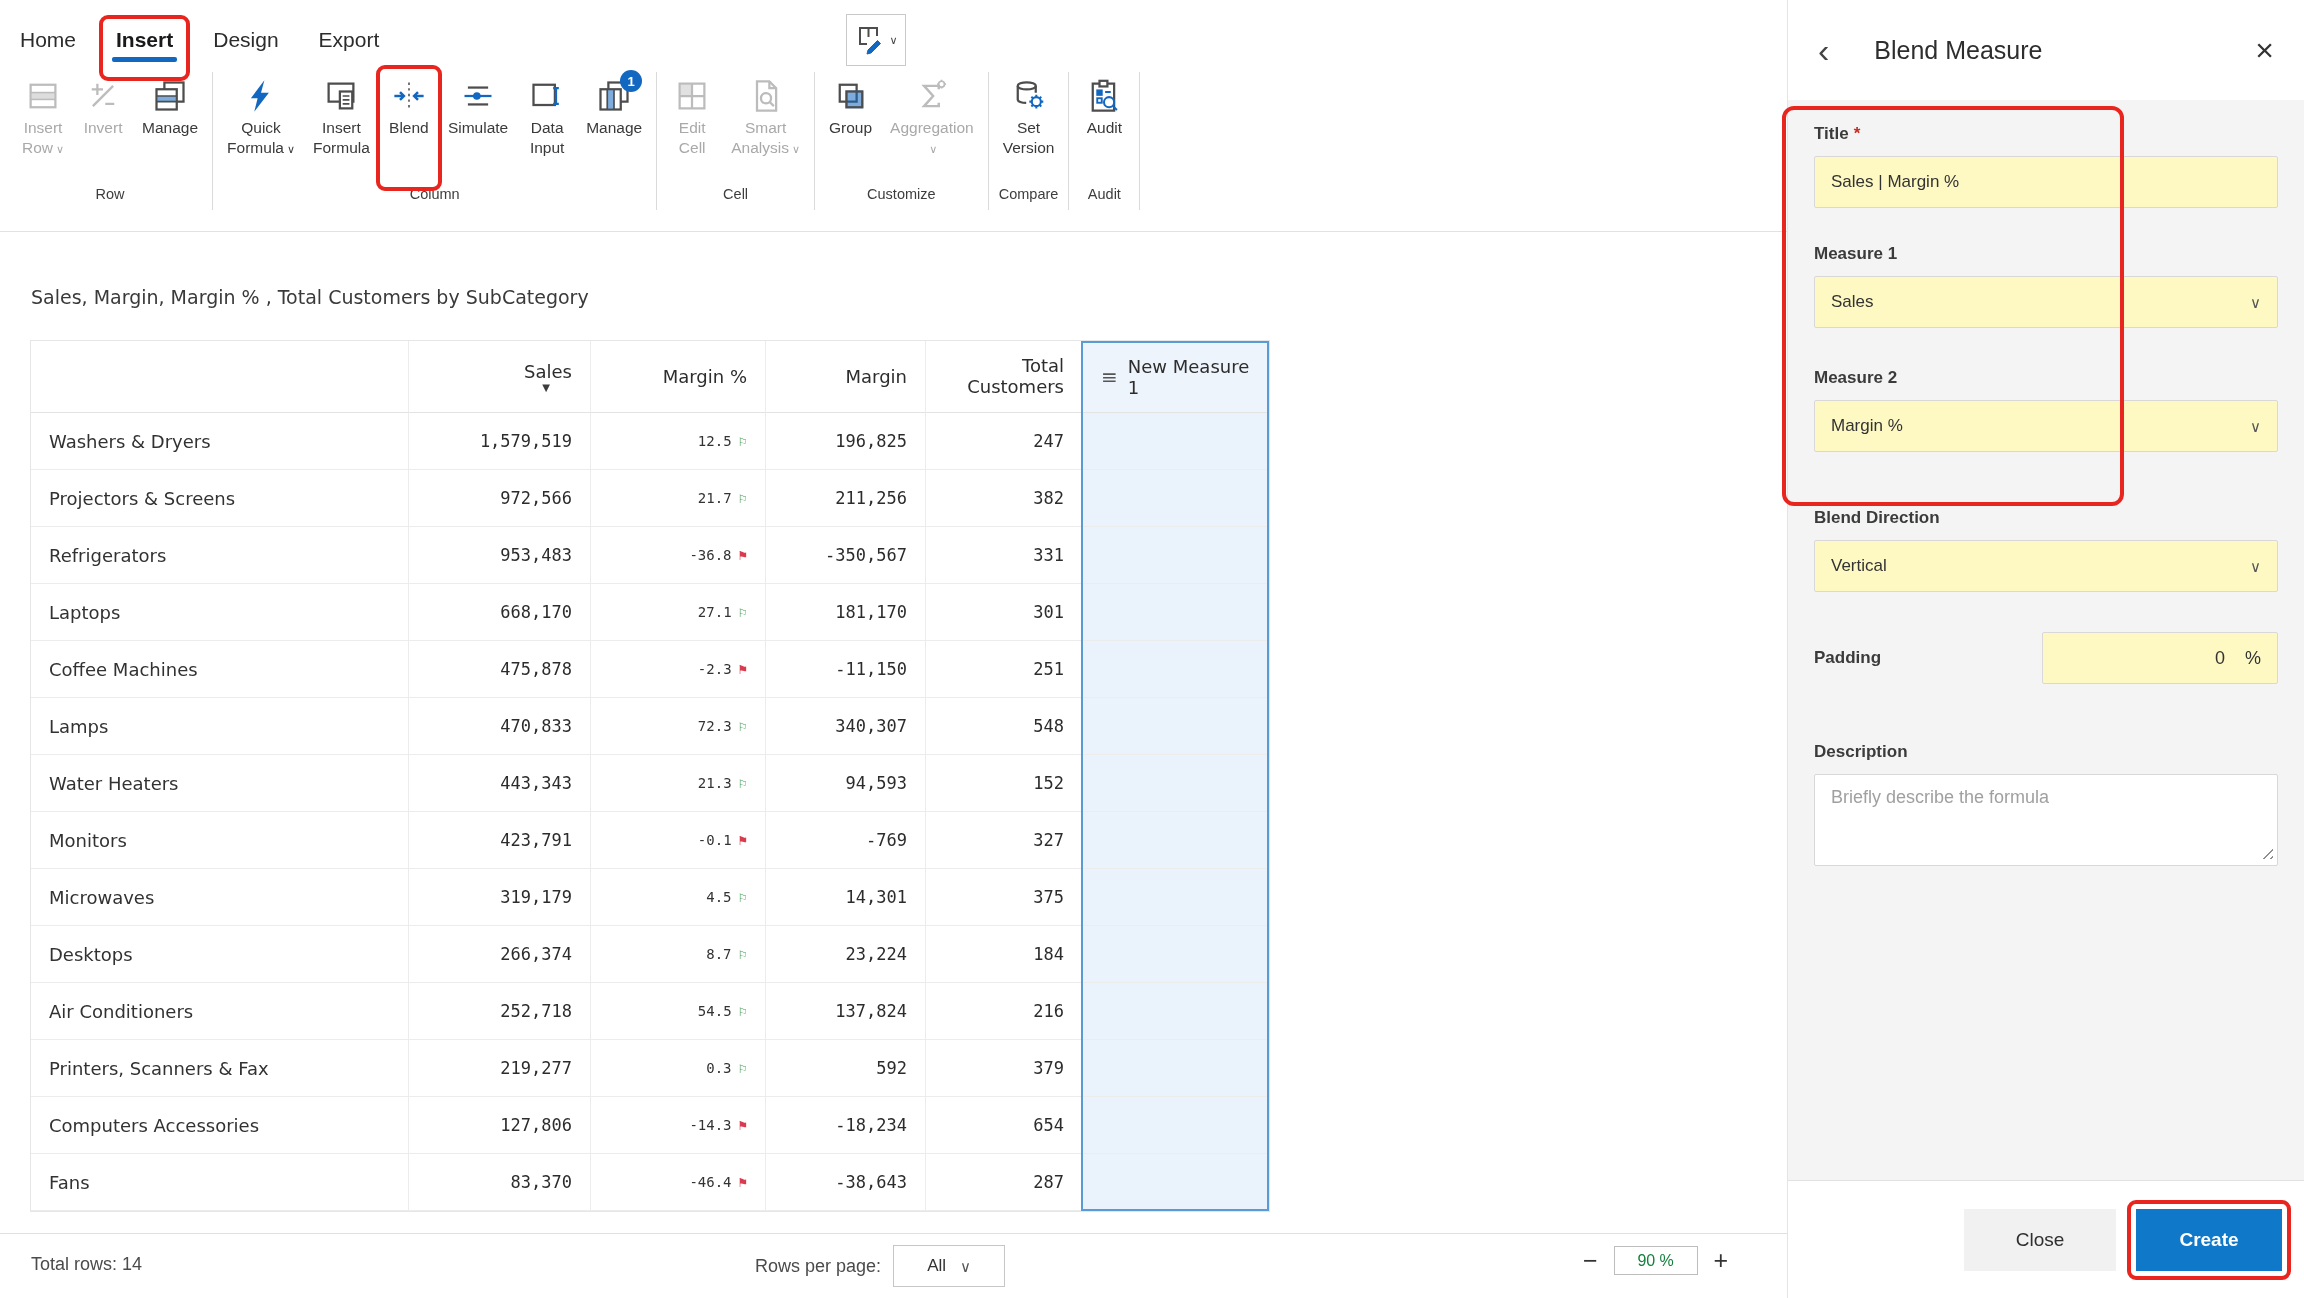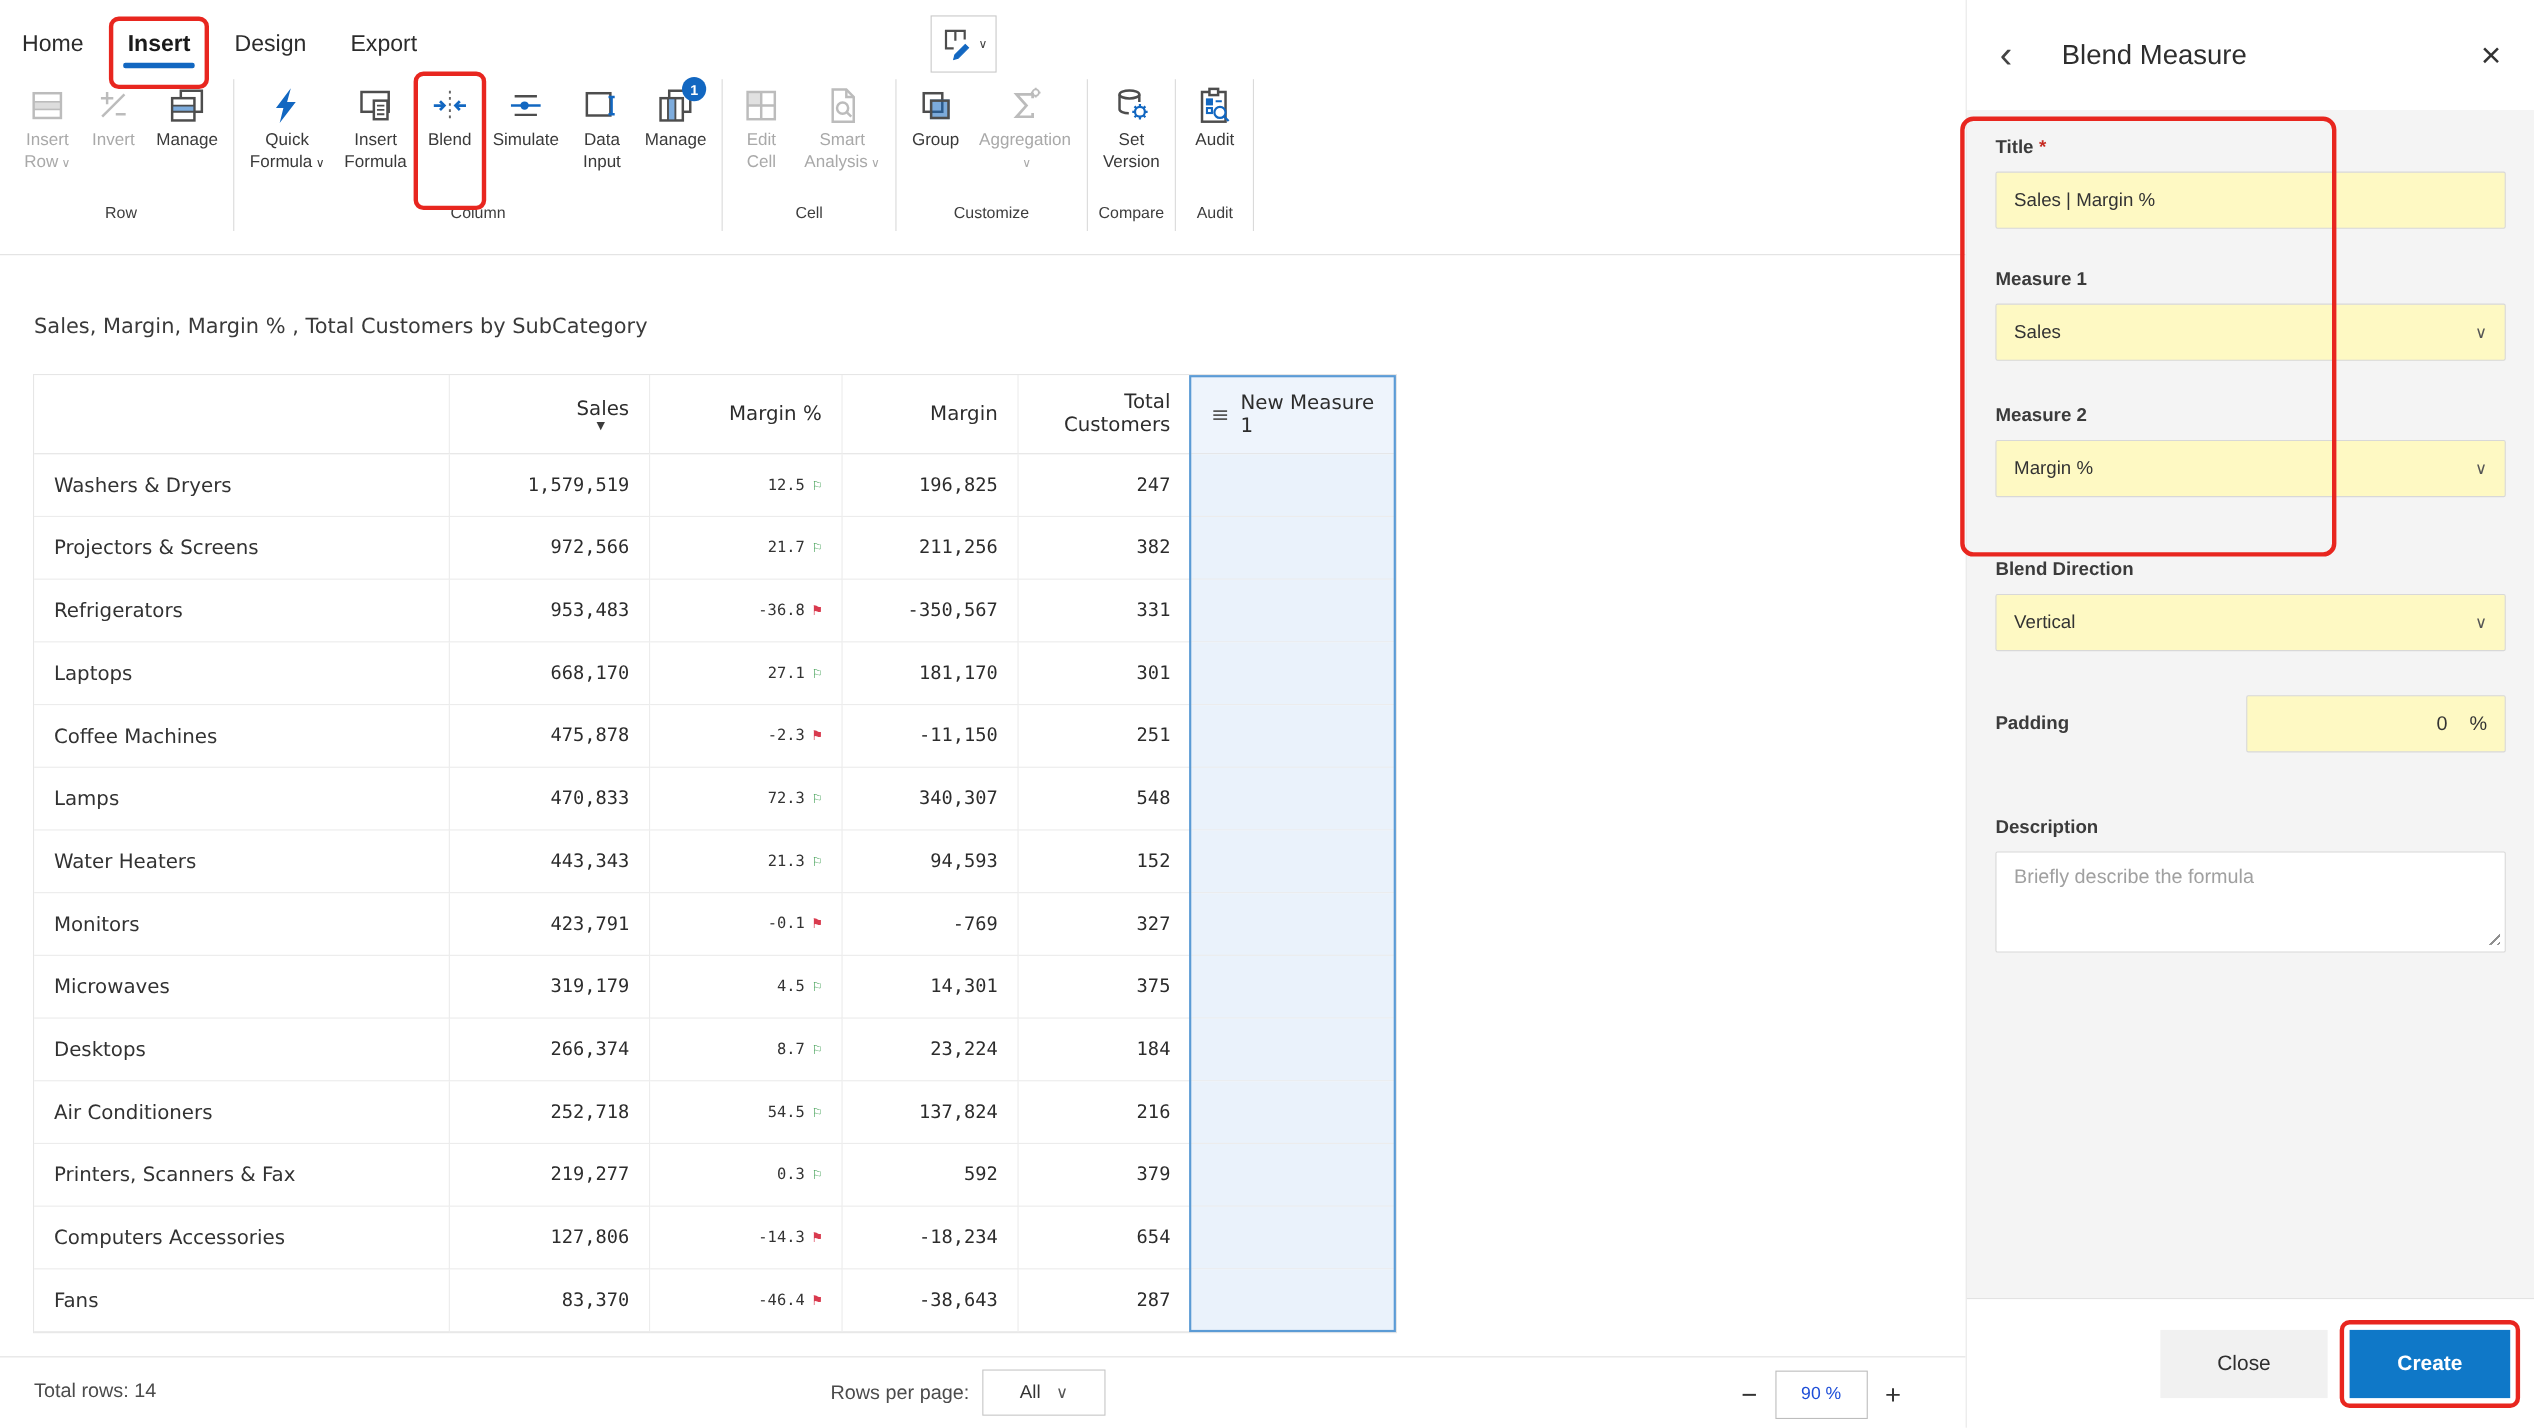--- a/index.html
+++ b/index.html
@@ -68,22 +68,22 @@
   
   #statusbar { position:absolute; left:0; top:1233px; width:1787px; height:65px; background:#fff;
                border-top:1px solid #e0e0e0; font-size:18px; color:#4b4b4b; }
   #total-rows { position:absolute; left:31px; top:20px; }
   #rows-per-page { position:absolute; left:755px; top:11px; display:flex; align-items:center; gap:12px; }
   .selbox { border:1px solid #c6c6c6; background:#fff; height:42px; min-width:112px; padding:12px 14px;
             display:flex; align-items:center; justify-content:center; gap:14px; font-size:17px;
             color:#333; cursor:pointer; }
   .chevd { color:#555; font-size:15px; line-height:1; }
   #zoom-controls { position:absolute; left:1583px; top:12px; display:flex; align-items:center; gap:16px; }
-  .zoombox { border:1px solid #bdbdbd; width:84px; height:44px; display:flex; align-items:center;
-             justify-content:center; font-size:16px; color:#1d4ed8; background:#fff; }
+  .zoombox { border:1px solid #bdbdbd; width:84px; height:29px; display:flex; align-items:center;
+             justify-content:center; font-size:16px; color:#15803d; background:#fff; }
   .zoomsign { font-size:25px; color:#333; cursor:pointer; line-height:1; }
 
   
   #panel { position:absolute; left:1787px; top:0; width:517px; height:1298px; background:#fff;
            border-left:1px solid #e4e4e4; display:flex; flex-direction:column; }
   #panel-header { height:100px; display:flex; align-items:center; padding:0 30px; background:#fff; }
   #panel-back { font-size:34px; color:#444; cursor:pointer; line-height:1; }
   #panel-title { font-size:25px; color:#2e2e2e; margin-left:45px; }
   #panel-close { margin-left:auto; font-size:32px; color:#333; cursor:pointer; line-height:1; }
   #panel-content { flex:1; background:#f4f4f4; padding:4px 26px 0; }

